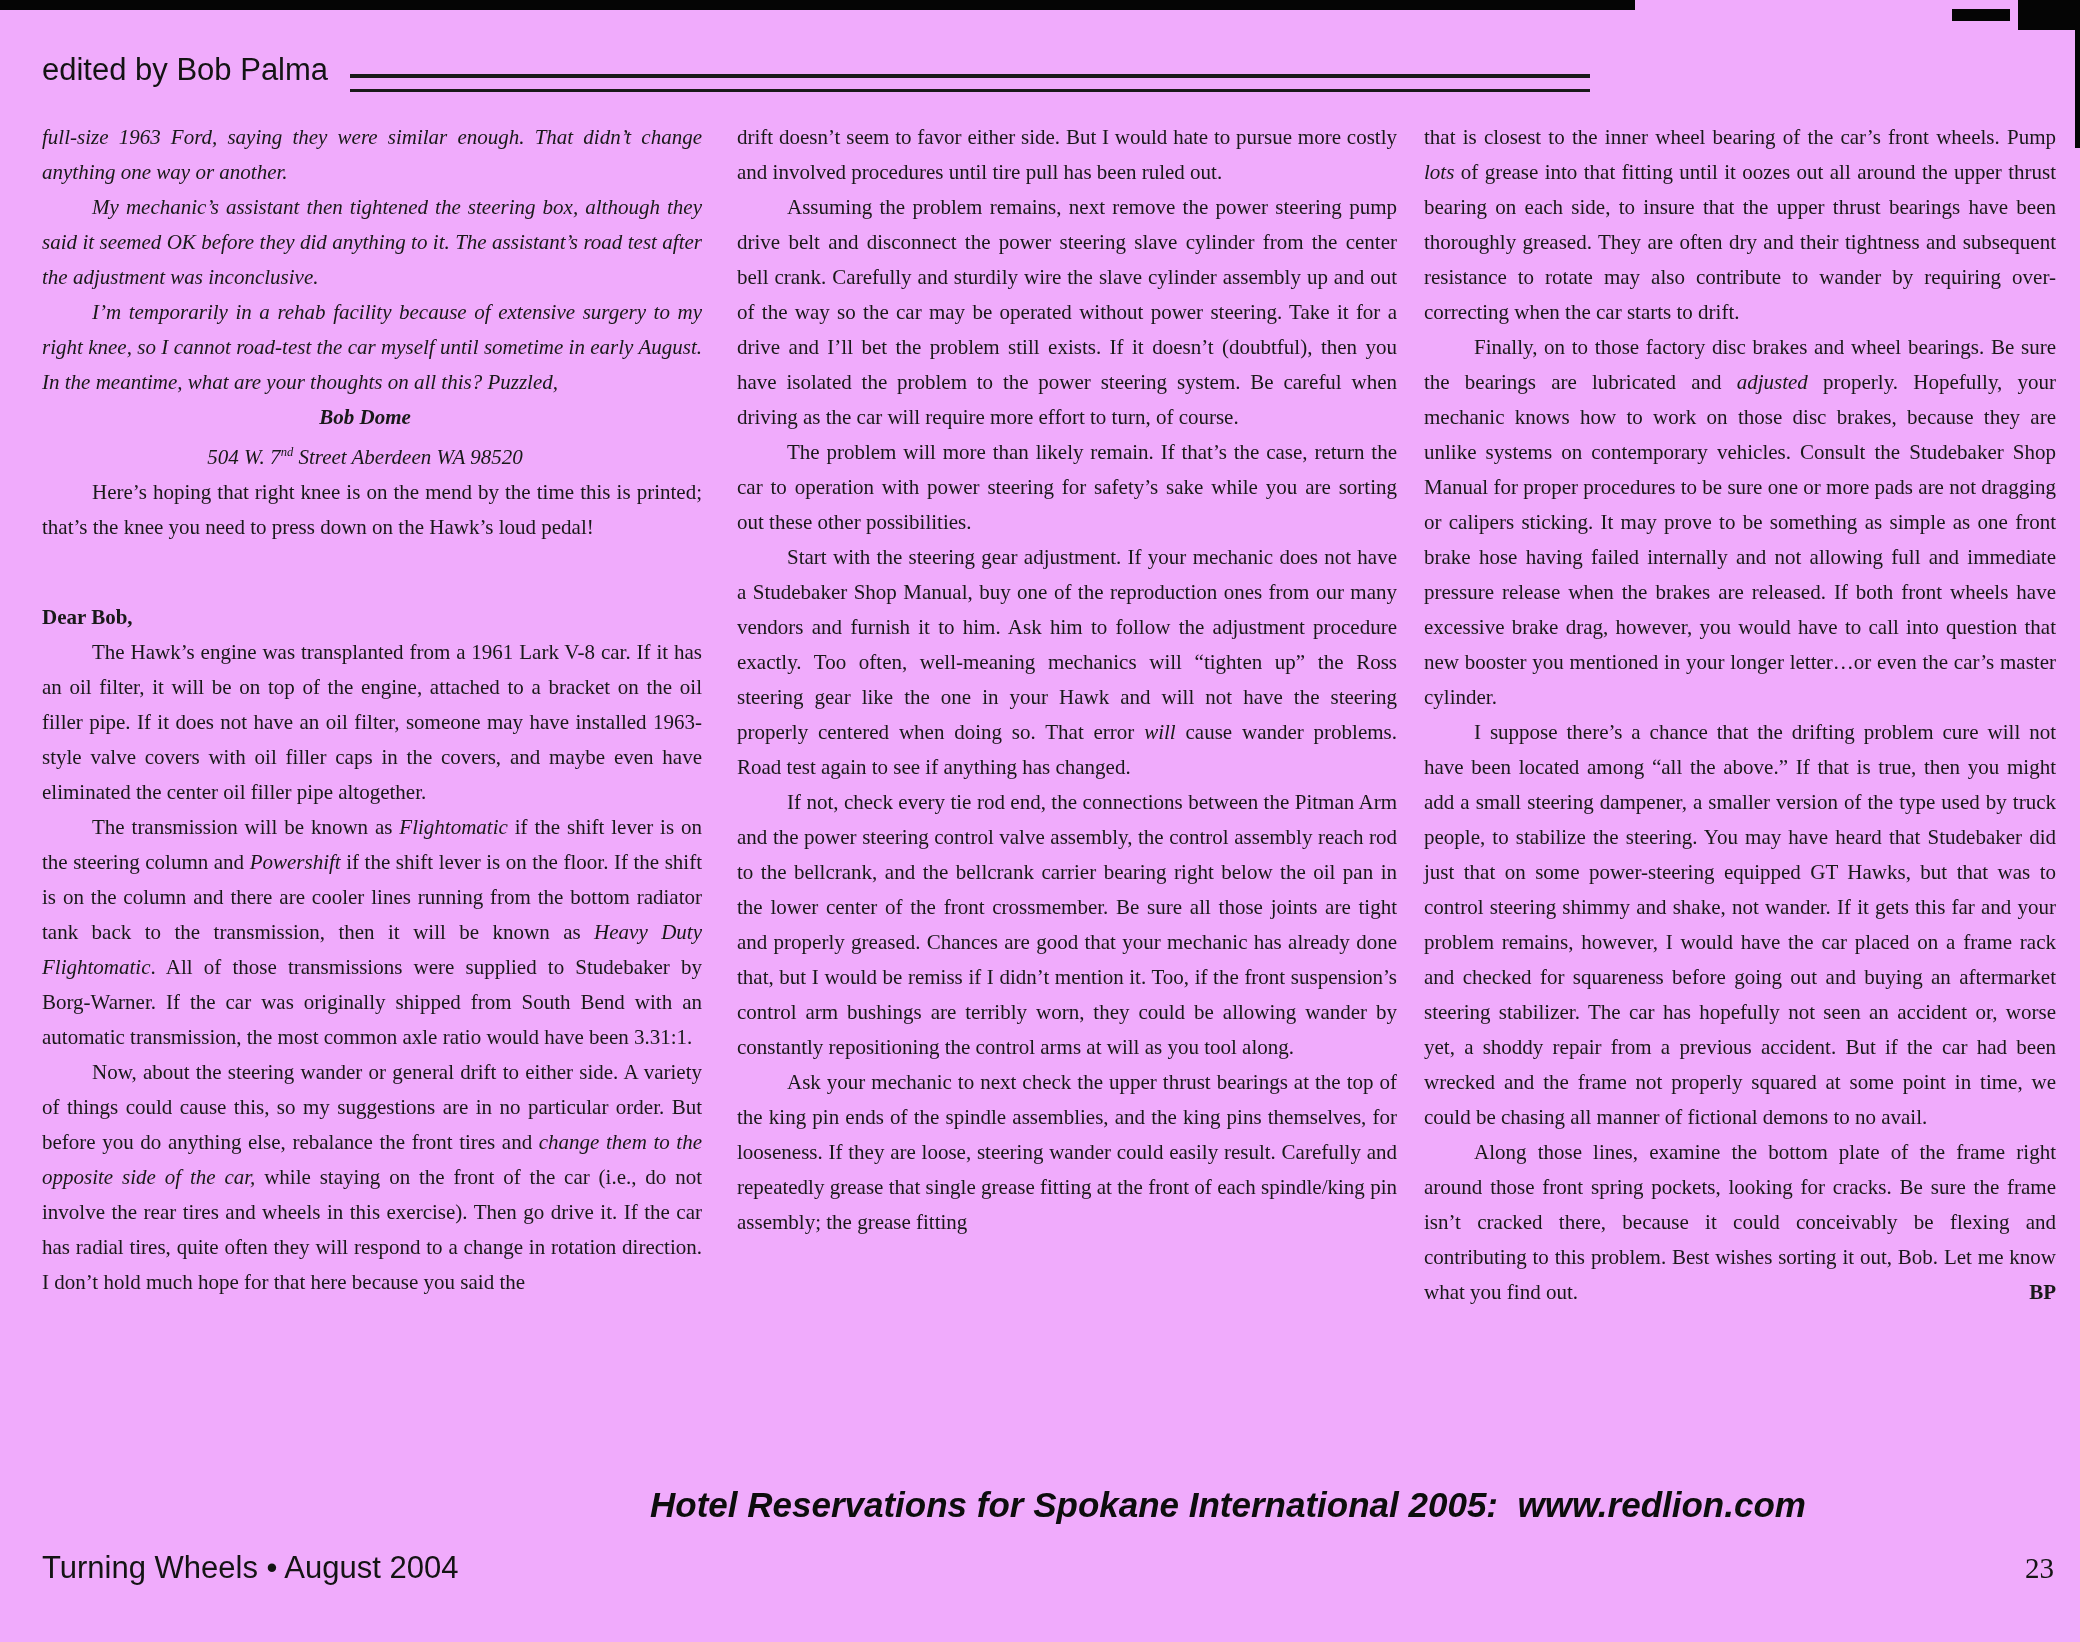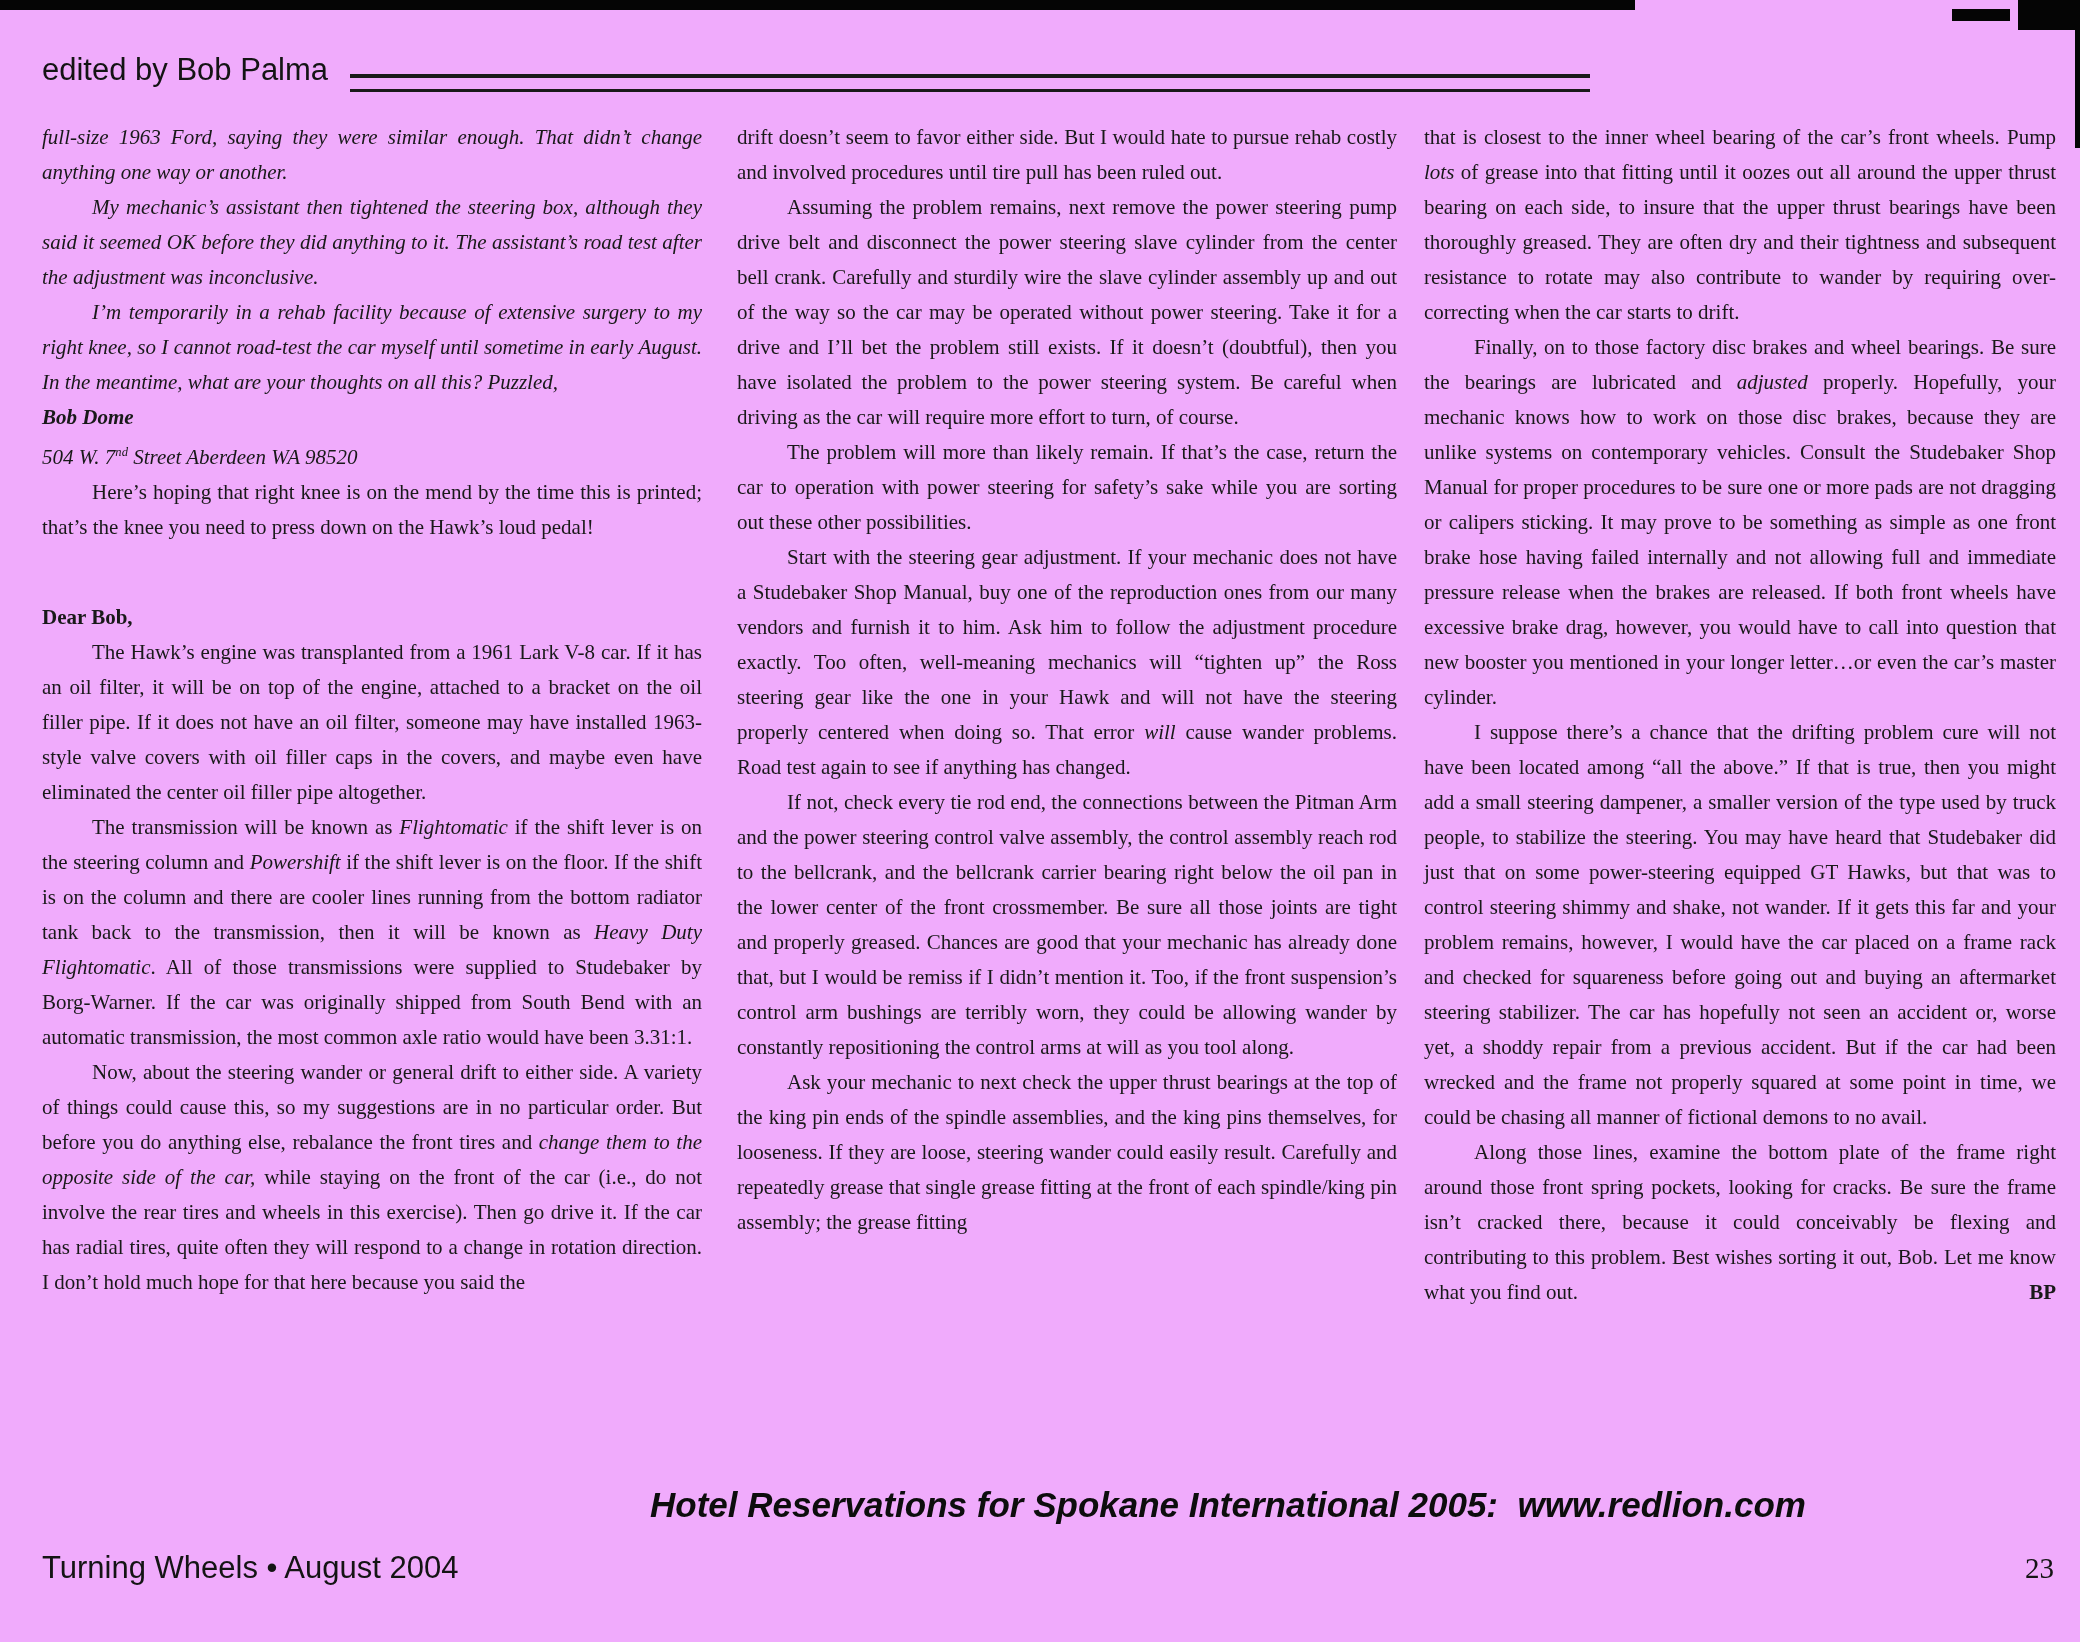--- a/index.html
+++ b/index.html
@@ -41,21 +41,21 @@
     hyphens:auto;-webkit-hyphens:auto;
     color:#191919;
   }
   .col-0{left:42px;width:660px;}
   .col-1{left:737px;width:660px;}
   .col-2{left:1424px;width:632px;}
   .para{margin:0;}
   .para.indent{text-indent:50px;}
   .para.italic{font-style:italic;}
   .para.bold{font-weight:700;}
-  .para.right{text-align:left;padding-right:14px;}
+  .para.right{text-align:center;padding-right:14px;}
   .para.gap{margin-top:55px;}
 
   
   .ftr-left{
     position:absolute;left:42px;top:1550px;
     font-family:"Liberation Sans", sans-serif;
     font-size:31px;color:#141414;white-space:pre;
   }
   .ftr-center{
     position:absolute;left:650px;top:1485px;
@@ -88,21 +88,21 @@
       <div class="para indent italic"><span>I’m temporarily in a rehab facility because of extensive surgery to my right knee, so I cannot road-test the car myself until sometime in early August. In the meantime, what are your thoughts on all this? Puzzled,</span></div>
       <div class="para italic bold right"><span>Bob Dome</span></div>
       <div class="para italic right"><span>504 W. 7</span><span style="vertical-align: super; font-size: 0.6em;">nd</span><span> Street Aberdeen WA  98520</span></div>
       <div class="para indent"><span>Here’s hoping that right knee is on the mend by the time this is printed; that’s the knee you need to press down on the Hawk’s loud pedal!</span></div>
       <div class="para bold gap"><span>Dear Bob,</span></div>
       <div class="para indent"><span>The Hawk’s engine was transplanted from a 1961 Lark V-8 car. If it has an oil filter, it will be on top of the engine, attached to a bracket on the oil filler pipe. If it does not have an oil filter, someone may have installed 1963-style valve covers with oil filler caps in the covers, and maybe even have eliminated the center oil filler pipe altogether.</span></div>
       <div class="para indent"><span>The transmission will be known as </span><span style="font-style: italic;">Flightomatic</span><span> if the shift lever is on the steering column and </span><span style="font-style: italic;">Powershift</span><span> if the shift lever is on the floor. If the shift is on the column and there are cooler lines running from the bottom radiator tank back to the transmission, then it will be known as </span><span style="font-style: italic;">Heavy Duty Flightomatic</span><span>. All of those transmissions were supplied to Studebaker by Borg-Warner. If the car was originally shipped from South Bend with an automatic transmission, the most common axle ratio would have been 3.31:1.</span></div>
       <div class="para indent"><span>Now, about the steering wander or general drift to either side. A variety of things could cause this, so my suggestions are in no particular order. But before you do anything else, rebalance the front tires and </span><span style="font-style: italic;">change them to the opposite side of the car,</span><span> while staying on the front of the car (i.e., do not involve the rear tires and wheels in this exercise). Then go drive it. If the car has radial tires, quite often they will respond to a change in rotation direction. I don’t hold much hope for that here because you said the</span></div>
     </div>
   <div class="col col-1">
-      <div class="para"><span>drift doesn’t seem to favor either side. But I would hate to pursue rehab costly and involved procedures until tire pull has been ruled out.</span></div>
+      <div class="para"><span>drift doesn’t seem to favor either side. But I would hate to pursue more costly and involved procedures until tire pull has been ruled out.</span></div>
       <div class="para indent"><span>Assuming the problem remains, next remove the power steering pump drive belt and disconnect the power steering slave cylinder from the center bell crank. Carefully and sturdily wire the slave cylinder assembly up and out of the way so the car may be operated without power steering. Take it for a drive and I’ll bet the problem still exists. If it doesn’t (doubtful), then you have isolated the problem to the power steering system. Be careful when driving as the car will require more effort to turn, of course.</span></div>
       <div class="para indent"><span>The problem will more than likely remain. If that’s the case, return the car to operation with power steering for safety’s sake while you are sorting out these other possibilities.</span></div>
       <div class="para indent"><span>Start with the steering gear adjustment. If your mechanic does not have a Studebaker Shop Manual, buy one of the reproduction ones from our many vendors and furnish it to him. Ask him to follow the adjustment procedure exactly. Too often, well-meaning mechanics will “tighten up” the Ross steering gear like the one in your Hawk and will not have the steering properly centered when doing so. That error </span><span style="font-style: italic;">will</span><span> cause wander problems. Road test again to see if anything has changed.</span></div>
       <div class="para indent"><span>If not, check every tie rod end, the connections between the Pitman Arm and the power steering control valve assembly, the control assembly reach rod to the bellcrank, and the bellcrank carrier bearing right below the oil pan in the lower center of the front crossmember. Be sure all those joints are tight and properly greased. Chances are good that your mechanic has already done that, but I would be remiss if I didn’t mention it. Too, if the front suspension’s control arm bushings are terribly worn, they could be allowing wander by constantly repositioning the control arms at will as you tool along.</span></div>
       <div class="para indent"><span>Ask your mechanic to next check the upper thrust bearings at the top of the king pin ends of the spindle assemblies, and the king pins themselves, for looseness. If they are loose, steering wander could easily result. Carefully and repeatedly grease that single grease fitting at the front of each spindle/king pin assembly; the grease fitting</span></div>
     </div>
   <div class="col col-2">
       <div class="para"><span>that is closest to the inner wheel bearing of the car’s front wheels. Pump </span><span style="font-style: italic;">lots</span><span> of grease into that fitting until it oozes out all around the upper thrust bearing on each side, to insure that the upper thrust bearings have been thoroughly greased. They are often dry and their tightness and subsequent resistance to rotate may also contribute to wander by requiring over-correcting when the car starts to drift.</span></div>
       <div class="para indent"><span>Finally, on to those factory disc brakes and wheel bearings. Be sure the bearings are lubricated and </span><span style="font-style: italic;">adjusted</span><span> properly. Hopefully, your mechanic knows how to work on those disc brakes, because they are unlike systems on contemporary vehicles. Consult the Studebaker Shop Manual for proper procedures to be sure one or more pads are not dragging or calipers sticking. It may prove to be something as simple as one front brake hose having failed internally and not allowing full and immediate pressure release when the brakes are released. If both front wheels have excessive brake drag, however, you would have to call into question that new booster you mentioned in your longer letter…or even the car’s master cylinder.</span></div>
       <div class="para indent"><span>I suppose there’s a chance that the drifting problem cure will not have been located among “all the above.” If that is true, then you might add a small steering dampener, a smaller version of the type used by truck people, to stabilize the steering. You may have heard that Studebaker did just that on some power-steering equipped GT Hawks, but that was to control steering shimmy and shake, not wander. If it gets this far and your problem remains, however, I would have the car placed on a frame rack and checked for squareness before going out and buying an aftermarket steering stabilizer. The car has hopefully not seen an accident or, worse yet, a shoddy repair from a previous accident. But if the car had been wrecked and the frame not properly squared at some point in time, we could be chasing all manner of fictional demons to no avail.</span></div>

